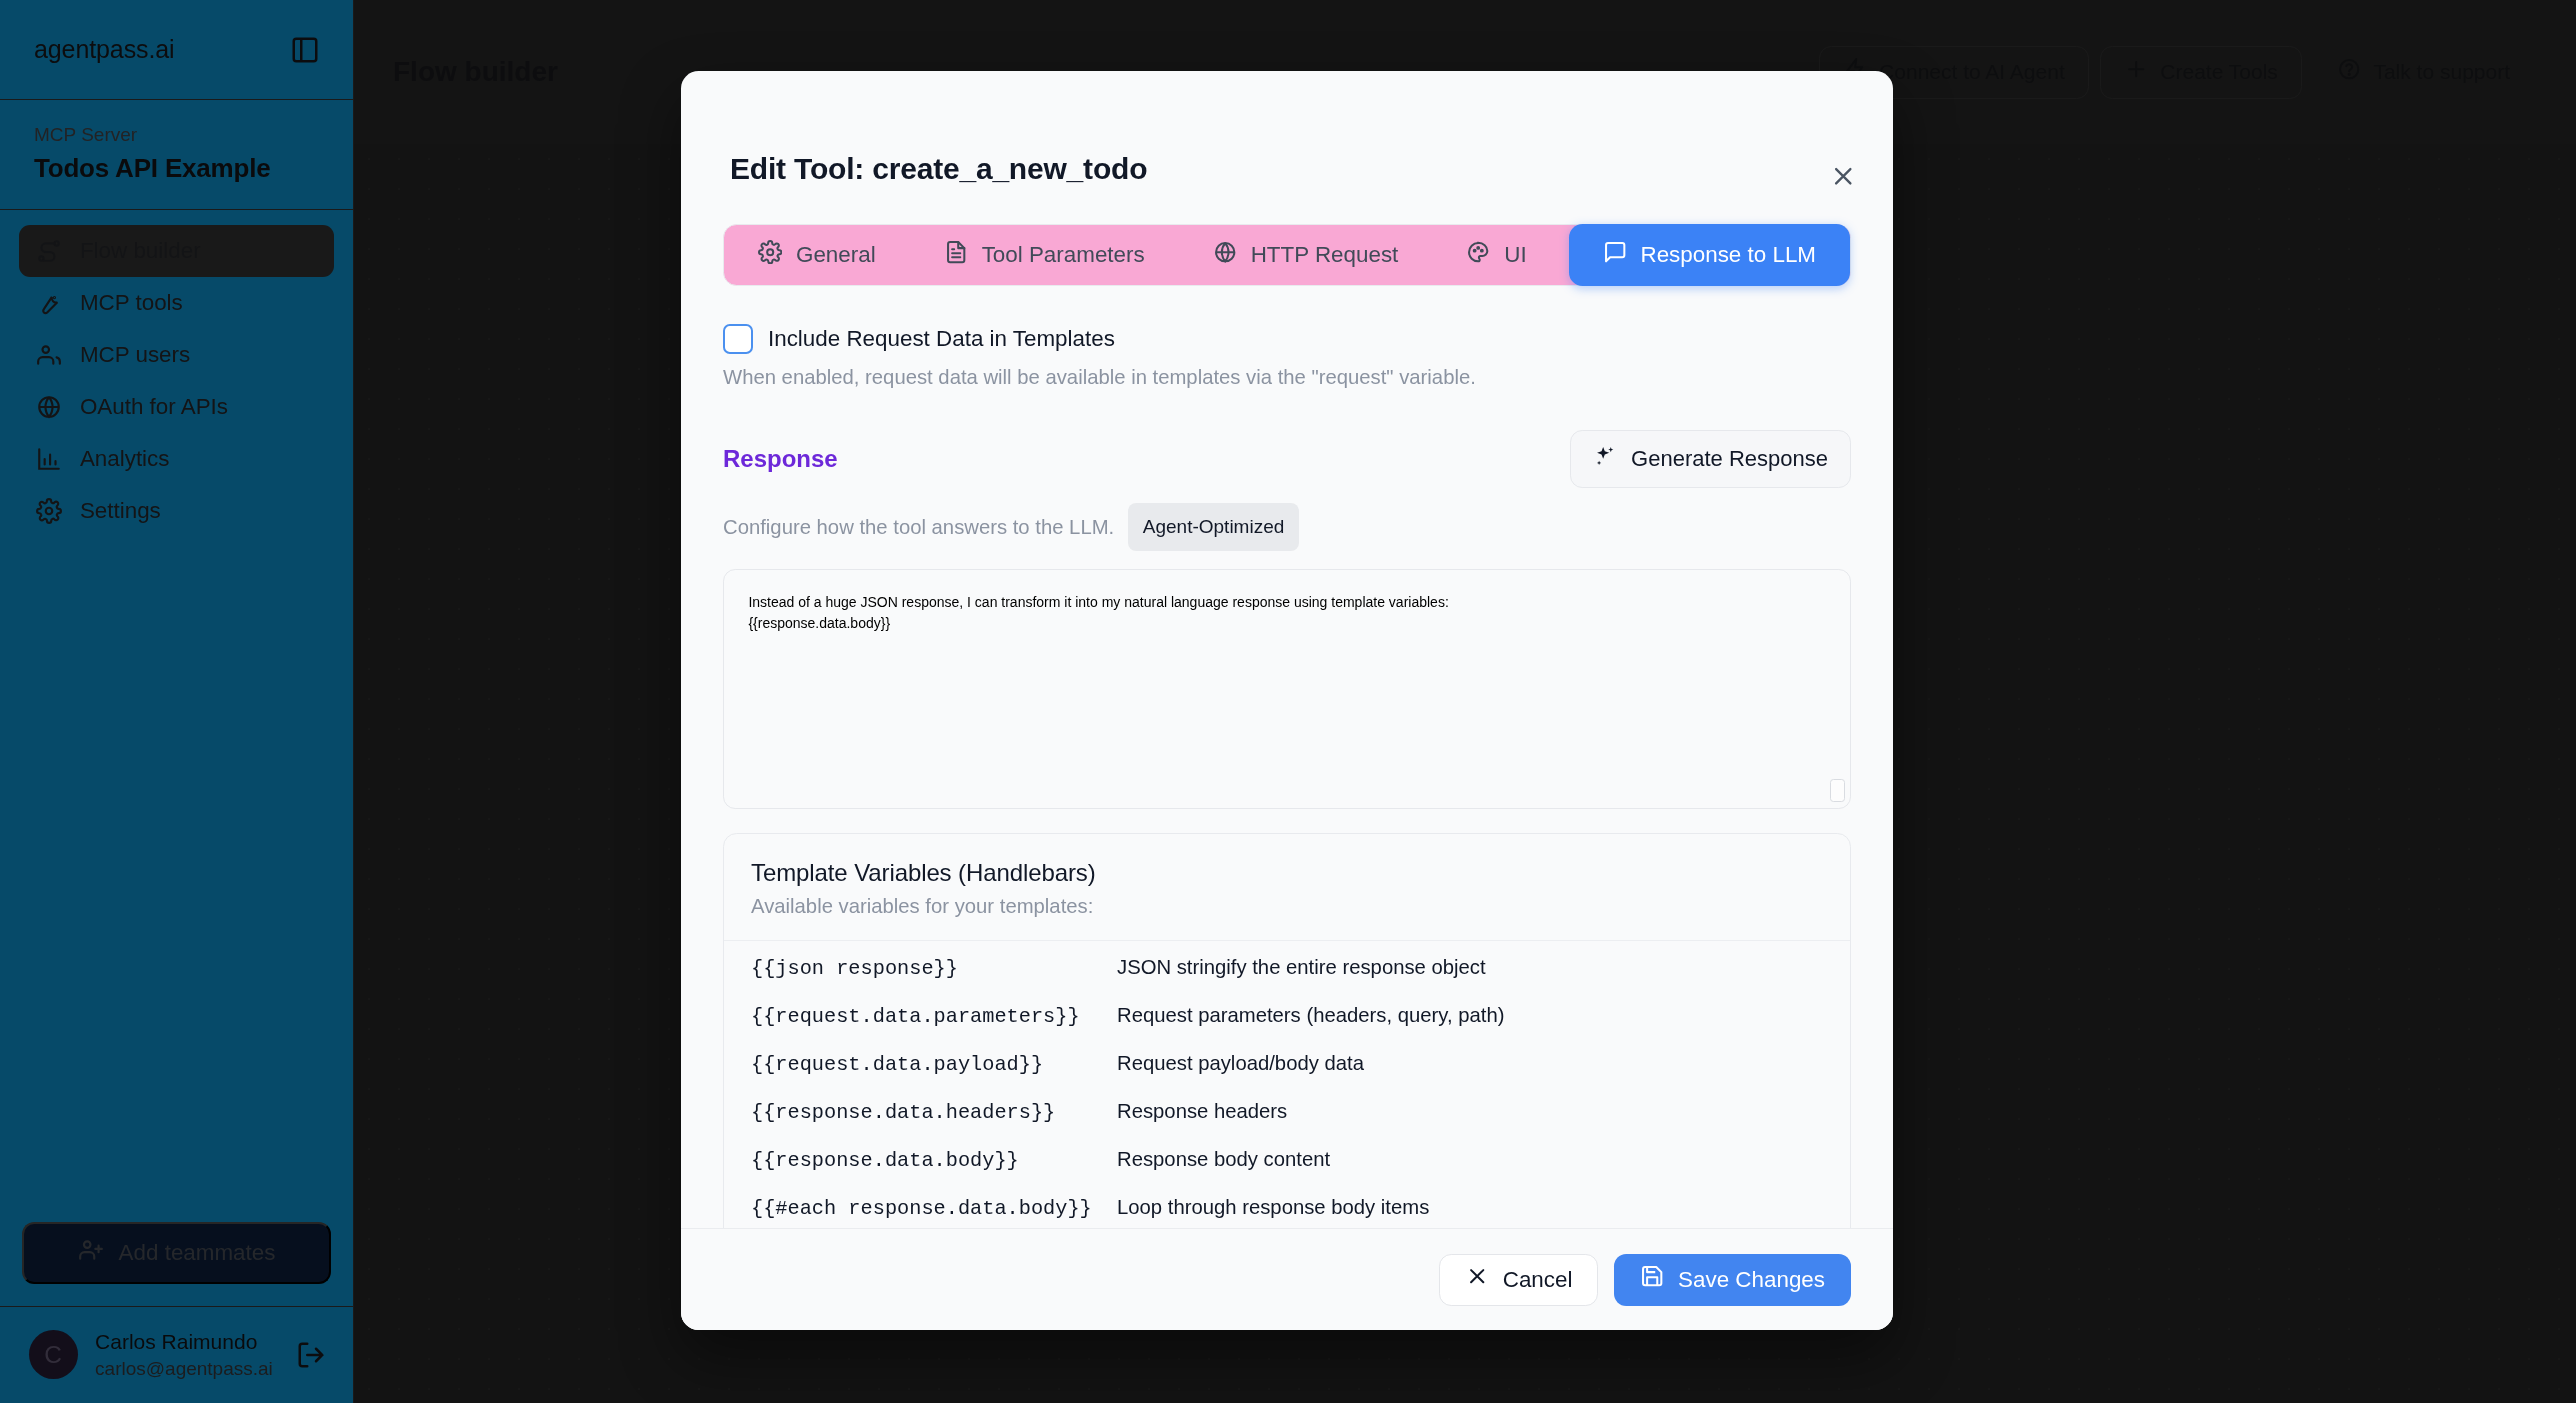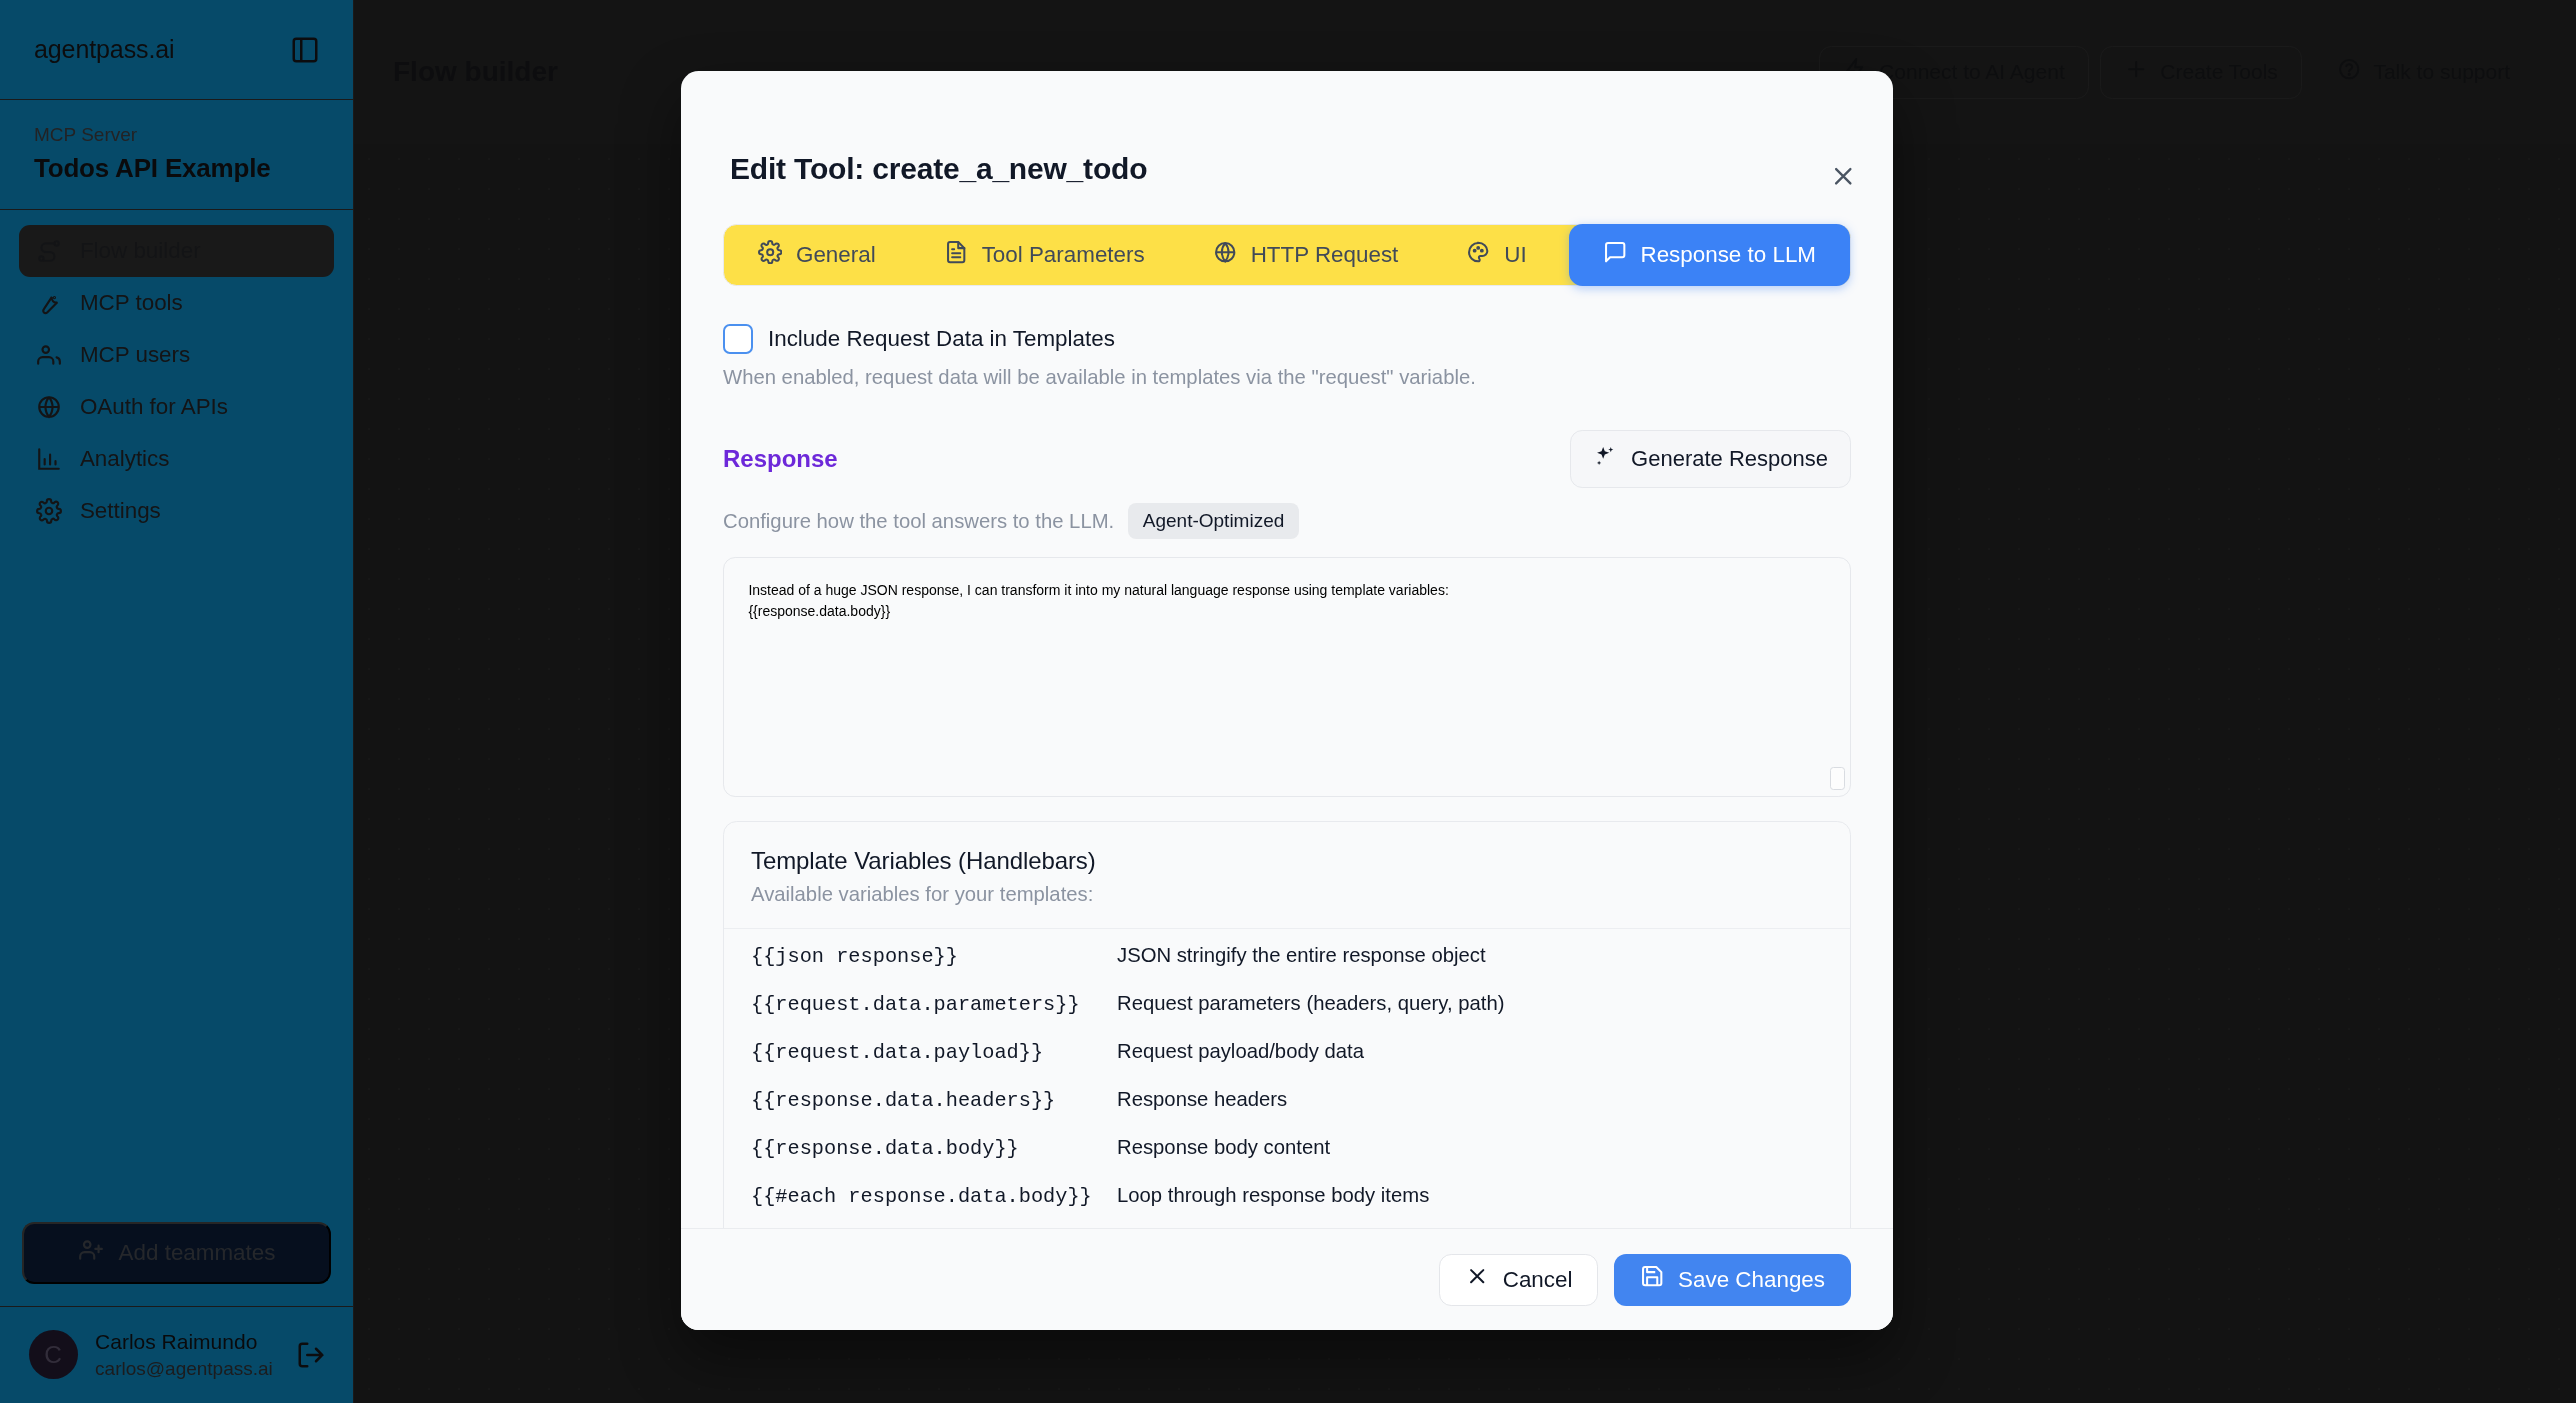--- a/index.html
+++ b/index.html
@@ -139,21 +139,21 @@
 
   .modal-title {
     font-size: 30px; font-weight: bold; color: #111827;
     padding: 81px 0 0 49px;
     letter-spacing: -0.2px;
   }
 
   
   .tabs {
     margin: 38px 42px 0 42px;
-    background: #fde047;
+    background: #f9a8d4;
     border: 1.4px solid #e9eaee;
     border-radius: 13.6px;
     height: 62px;
     display: flex; align-items: center;
     padding: 0;
     position: relative;
   }
   .tab {
     display: flex; align-items: center; gap: 13.6px;
     height: 62px; padding: 0 34px;
@@ -201,21 +201,21 @@
   }
   .gen-btn svg { width: 24.4px; height: 24.4px; }
 
   .resp-sub {
     margin-top: 15px;
     display: flex; align-items: center; gap: 13.6px;
   }
   .resp-sub-text { font-size: 20.3px; color: #8b93a1; }
   .badge {
     display: inline-flex; align-items: center;
-    height: 36px; padding: 0 15px;
+    height: 48px; padding: 0 15px;
     border-radius: 8.1px;
     background: #e8eaed; color: #111827;
     font-size: 19px;
   }
 
   .ta-wrap {
     margin-top: 17.6px;
     position: relative;
     height: 240px;
     border: 1.4px solid #e6e8ec; border-radius: 12.2px;

